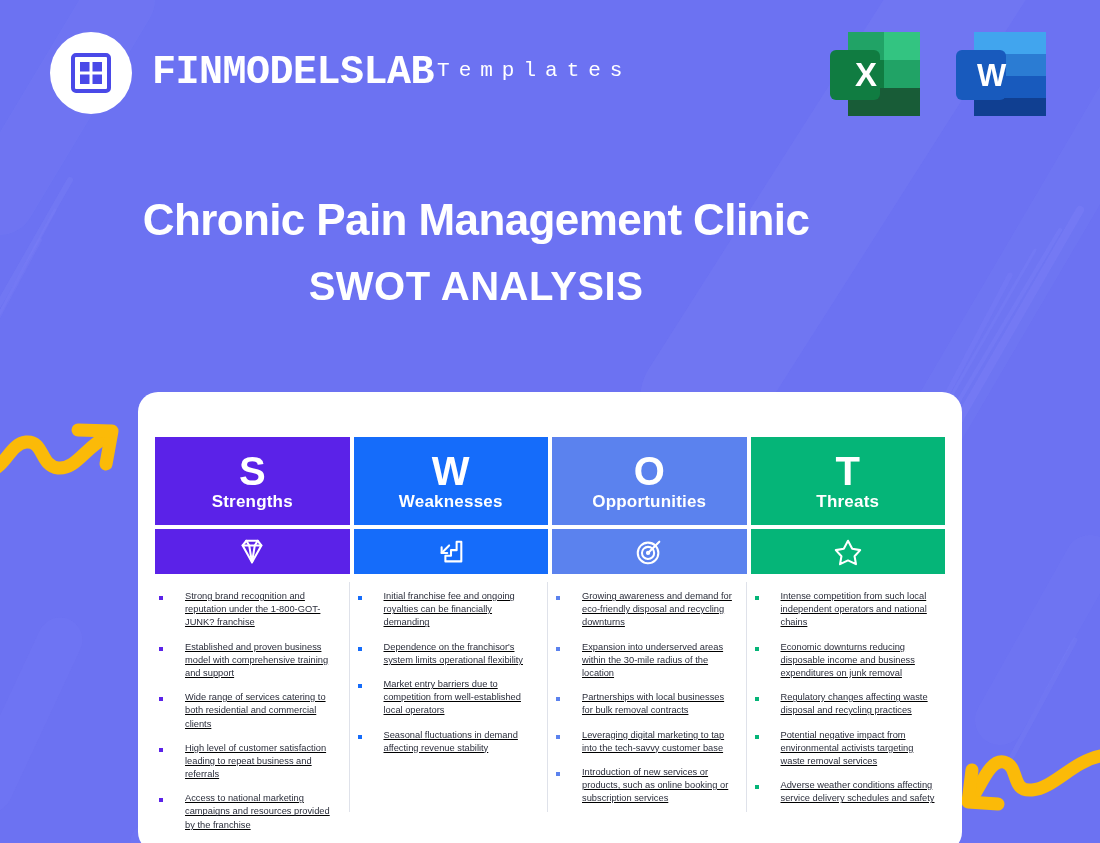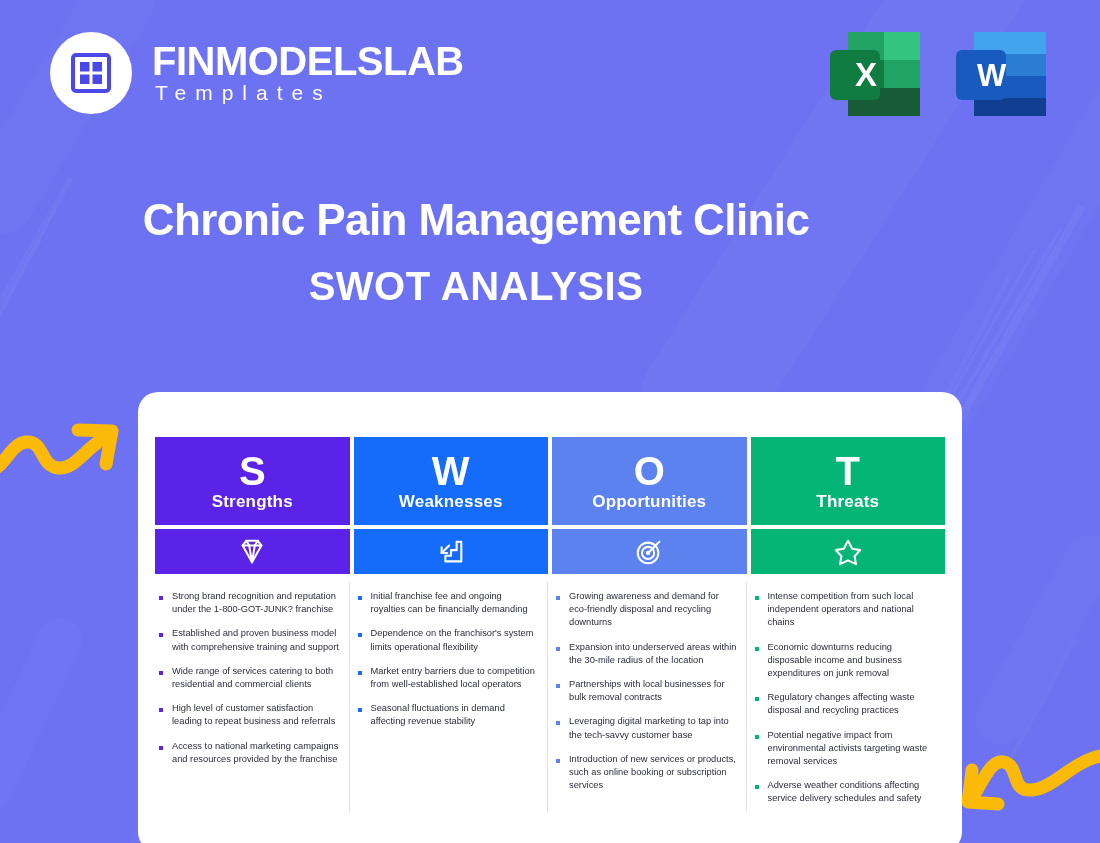--- a/index.html
+++ b/index.html
@@ -21,28 +21,28 @@
     position:absolute; top:0; left:0; width:1100px; height:150px; z-index:3;
   }
   #logo-block {
     position:absolute; left:50px; top:32px;
     display:flex; align-items:center; gap:20px;
   }
   #logo-mark {
     width:82px; height:82px; border-radius:50%;
     background:#ffffff; display:flex; align-items:center; justify-content:center;
   }
-  #logo-text { display:flex; flex-direction:column; }
+  #logo-text { display:flex; flex-direction:row;font-family:Liberation Mono, monospace; }
   #brand-name {
     font-size:40px; font-weight:bold; color:#fff; letter-spacing:-0.5px;
     line-height:1.0;
   }
   #brand-sub {
     font-size:21px; color:#fff; letter-spacing:9px; font-weight:300;
-    padding-left:3px;
+    margin-top:6px; padding-left:3px;
   }
 
   #office-icons {
     position:absolute; right:50px; top:28px;
     display:flex; gap:28px;
   }
   .office-icon { position:relative; width:98px; height:92px; }
 
   
   #title-block {
@@ -93,21 +93,21 @@
     display:flex; align-items:center; justify-content:center;
   }
   .col-body {
     padding:16px 10px 0 4px; position:relative;
   }
   .col-body.with-divider::after {
     content:""; position:absolute; top:8px; right:0;
     width:1px; height:230px; background:#dfe2ea;
   }
   .bullet-item {
-    display:flex; gap:9px; margin-bottom:11px;
+    display:flex; gap:22px; margin-bottom:11px;text-decoration:underline;
   }
   .bullet-dot {
     width:4px; height:4px; margin-top:6px; flex:0 0 4px;
   }
   .bullet-text {
     font-size:9.3px; line-height:1.42; color:#2a2d3a;
   }
 </style>
 </head>
 <body>

